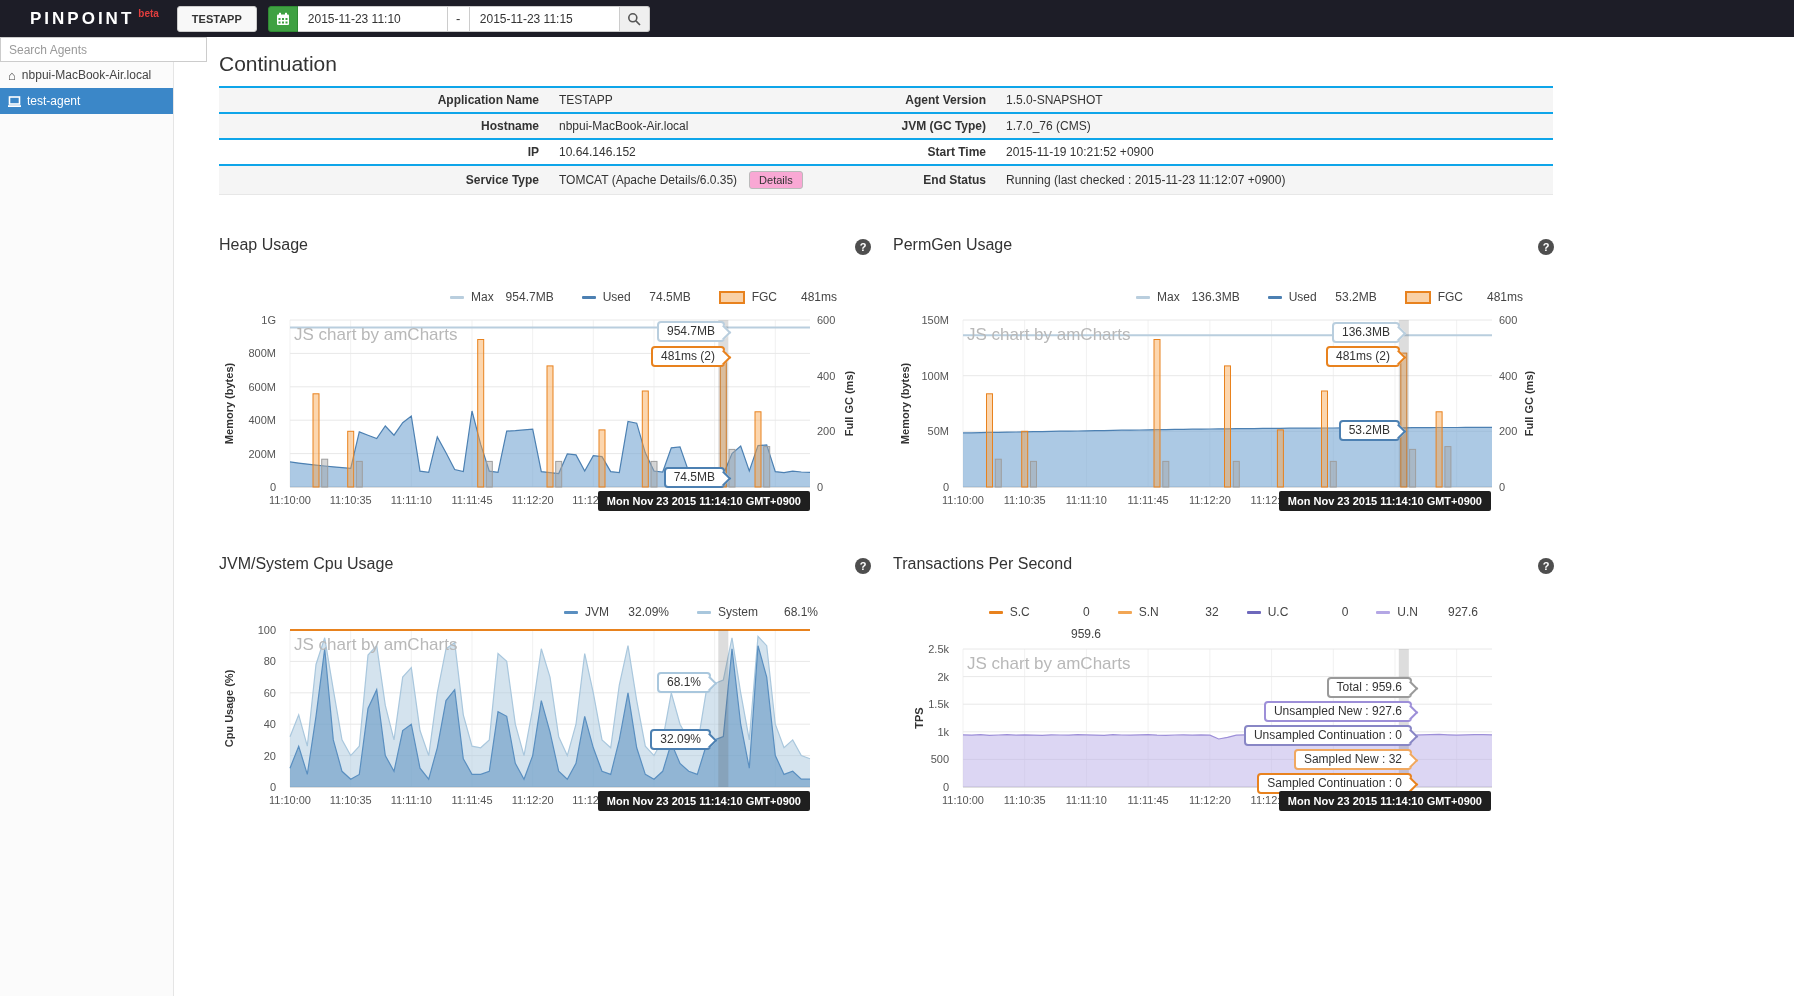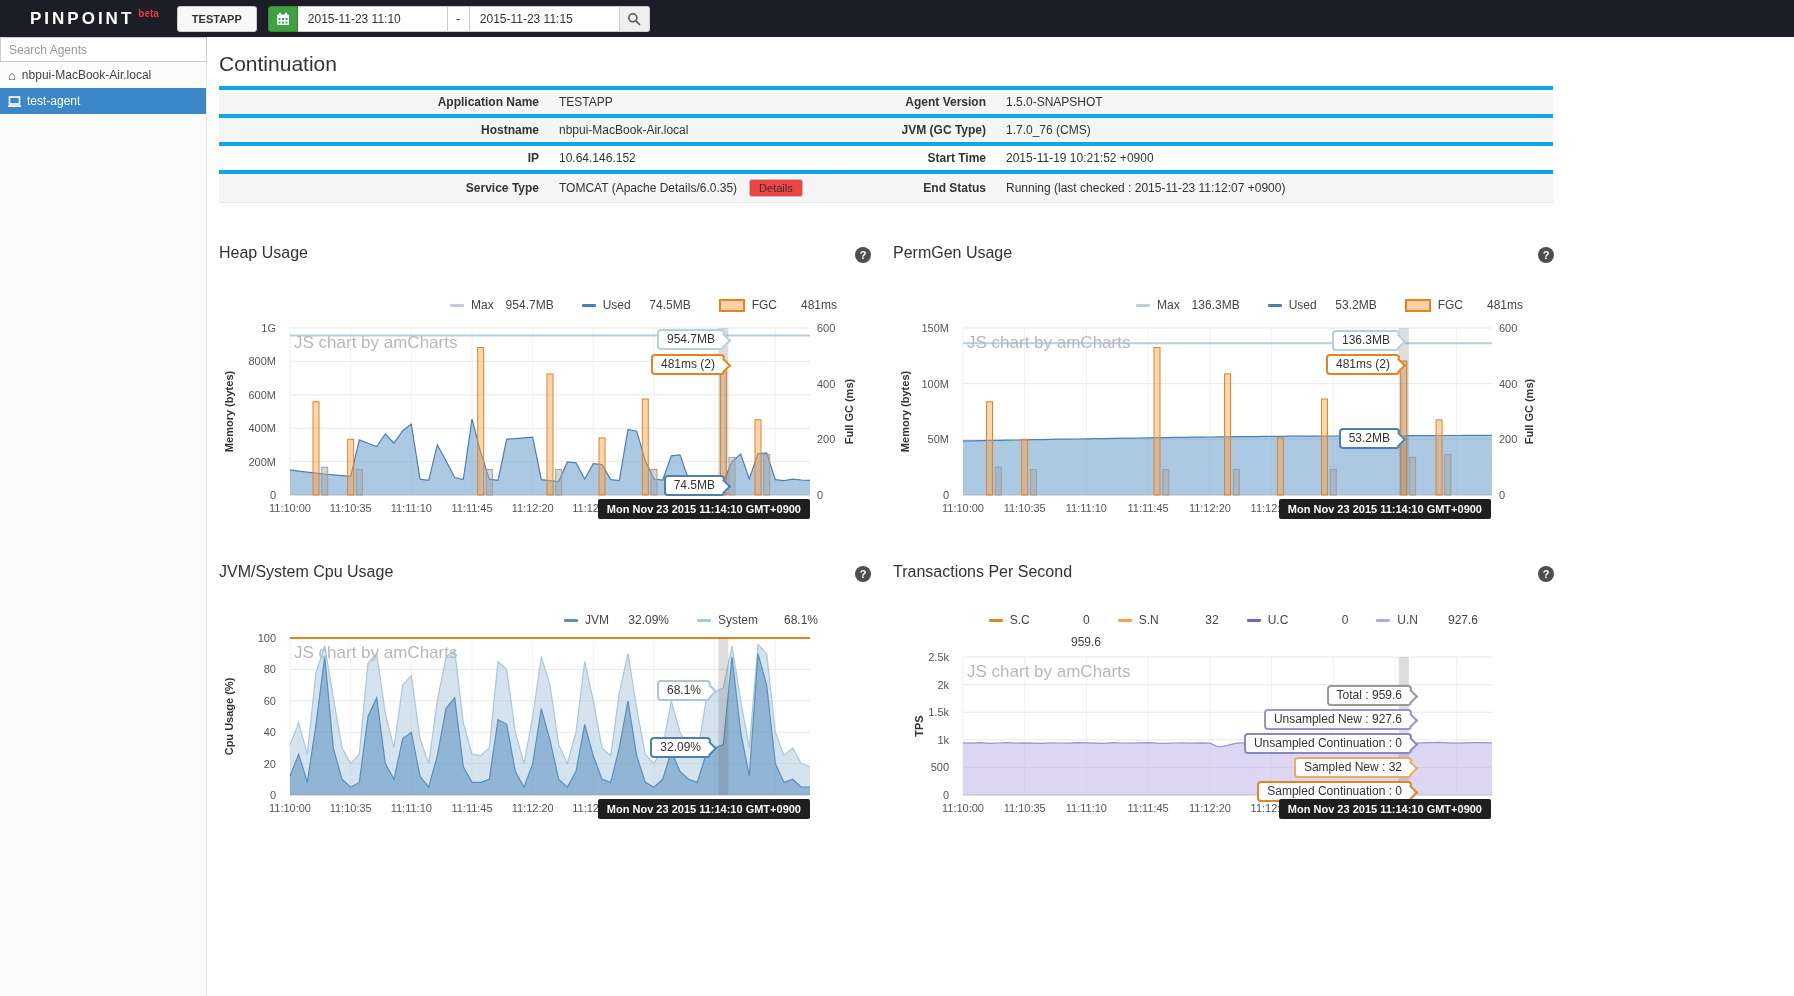--- a/index.html
+++ b/index.html
@@ -11,38 +11,38 @@
   .logo{color:#fff;font-size:17px;font-weight:bold;letter-spacing:3px;margin-left:30px;white-space:nowrap;}
   .beta{color:#e03e3e;font-size:10px;font-weight:bold;margin-left:4px;letter-spacing:0;vertical-align:super;}
   .app-btn{margin-left:18px;height:26px;padding:0 14px;background:#f8f8f8;border:1px solid #ccc;border-radius:3px;font-size:11px;font-weight:bold;color:#333;font-family:inherit;cursor:pointer;}
   .dr{display:flex;margin-left:11px;height:26px;}
   .cal-btn{width:30px;background:#3fa142;border:1px solid #2f8a33;border-radius:3px 0 0 3px;display:flex;align-items:center;justify-content:center;cursor:pointer;}
   .date-field{width:150px;border:1px solid #ccc;border-left:none;background:#fff;font-size:12px;color:#333;padding:0 10px;font-family:inherit;}
   .dash-btn{width:22px;background:#fff;border:1px solid #ccc;border-left:none;font-size:13px;color:#333;display:flex;align-items:center;justify-content:center;}
   .search-btn{width:30px;background:#efefef;border:1px solid #ccc;border-left:none;border-radius:0 3px 3px 0;display:flex;align-items:center;justify-content:center;cursor:pointer;}
 
   
-  .sidebar{position:absolute;top:37px;left:0;width:207px;bottom:0;background:#fbfbfb;border-right:1px solid #e5e5e5;}
+  .sidebar{position:absolute;top:37px;left:0;width:174px;bottom:0;background:#fbfbfb;border-right:1px solid #e5e5e5;}
   .agent-search{width:207px;height:25px;border:1px solid #ccc;padding:0 8px;font-size:12px;color:#333;font-family:inherit;background:#fff;display:block;}
   .agent-search::placeholder{color:#9a9a9a;}
   .agent-item{height:26px;display:flex;align-items:center;padding-left:8px;font-size:12px;color:#444;cursor:pointer;white-space:nowrap;}
   .agent-item.selected{background:#3b87c8;color:#fff;}
   .agent-item .ic{margin-right:6px;font-size:13px;display:inline-flex;align-items:center;}
 
   
   main{position:absolute;left:208px;top:37px;right:0;bottom:0;background:#fff;}
   .content{margin-left:11px;width:1336px;}
   h1.page-title{font-size:21px;font-weight:normal;color:#333;margin:14px 0 10px 0;line-height:25px;}
   .info-table{width:1334px;border-collapse:collapse;font-size:12px;table-layout:fixed;}
-  .info-table tr{border-top:4px solid #0ea5e9;border-bottom:1px solid #e7e7e7;}
+  .info-table tr{border-top:2px solid #0ea5e9;border-bottom:1px solid #e7e7e7;}
   .info-table tr.odd{background:#f5f5f5;}
   .info-table td{padding:5px 10px;vertical-align:middle;}
   td.c-lbl{text-align:right;font-weight:bold;color:#333;}
   td.c-val{text-align:left;color:#333;white-space:nowrap;}
-  .details-btn{margin-left:12px;padding:2px 9px;font-size:11px;border:1px solid #bbb;border-radius:3px;background:#ef4444;color:#333;font-family:inherit;cursor:pointer;}
+  .details-btn{margin-left:12px;padding:2px 9px;font-size:11px;border:1px solid #bbb;border-radius:3px;background:#f9a8d4;color:#333;font-family:inherit;cursor:pointer;}
 
   
   .charts{position:relative;height:680px;}
   .ct{position:absolute;font-size:16px;font-weight:normal;color:#333;}
   .t-heap{left:0;top:41px;} .t-perm{left:674px;top:41px;}
   .t-cpu{left:0;top:360px;} .t-tps{left:674px;top:360px;}
   .help{position:absolute;width:16px;height:16px;border-radius:50%;background:#4e4e4e;color:#fff;font-size:11px;font-weight:bold;text-align:center;line-height:16px;cursor:pointer;}
   .hp-heap{left:636px;top:44px;} .hp-perm{left:1319px;top:44px;}
   .hp-cpu{left:636px;top:363px;} .hp-tps{left:1319px;top:363px;}
   .panel{position:absolute;}

